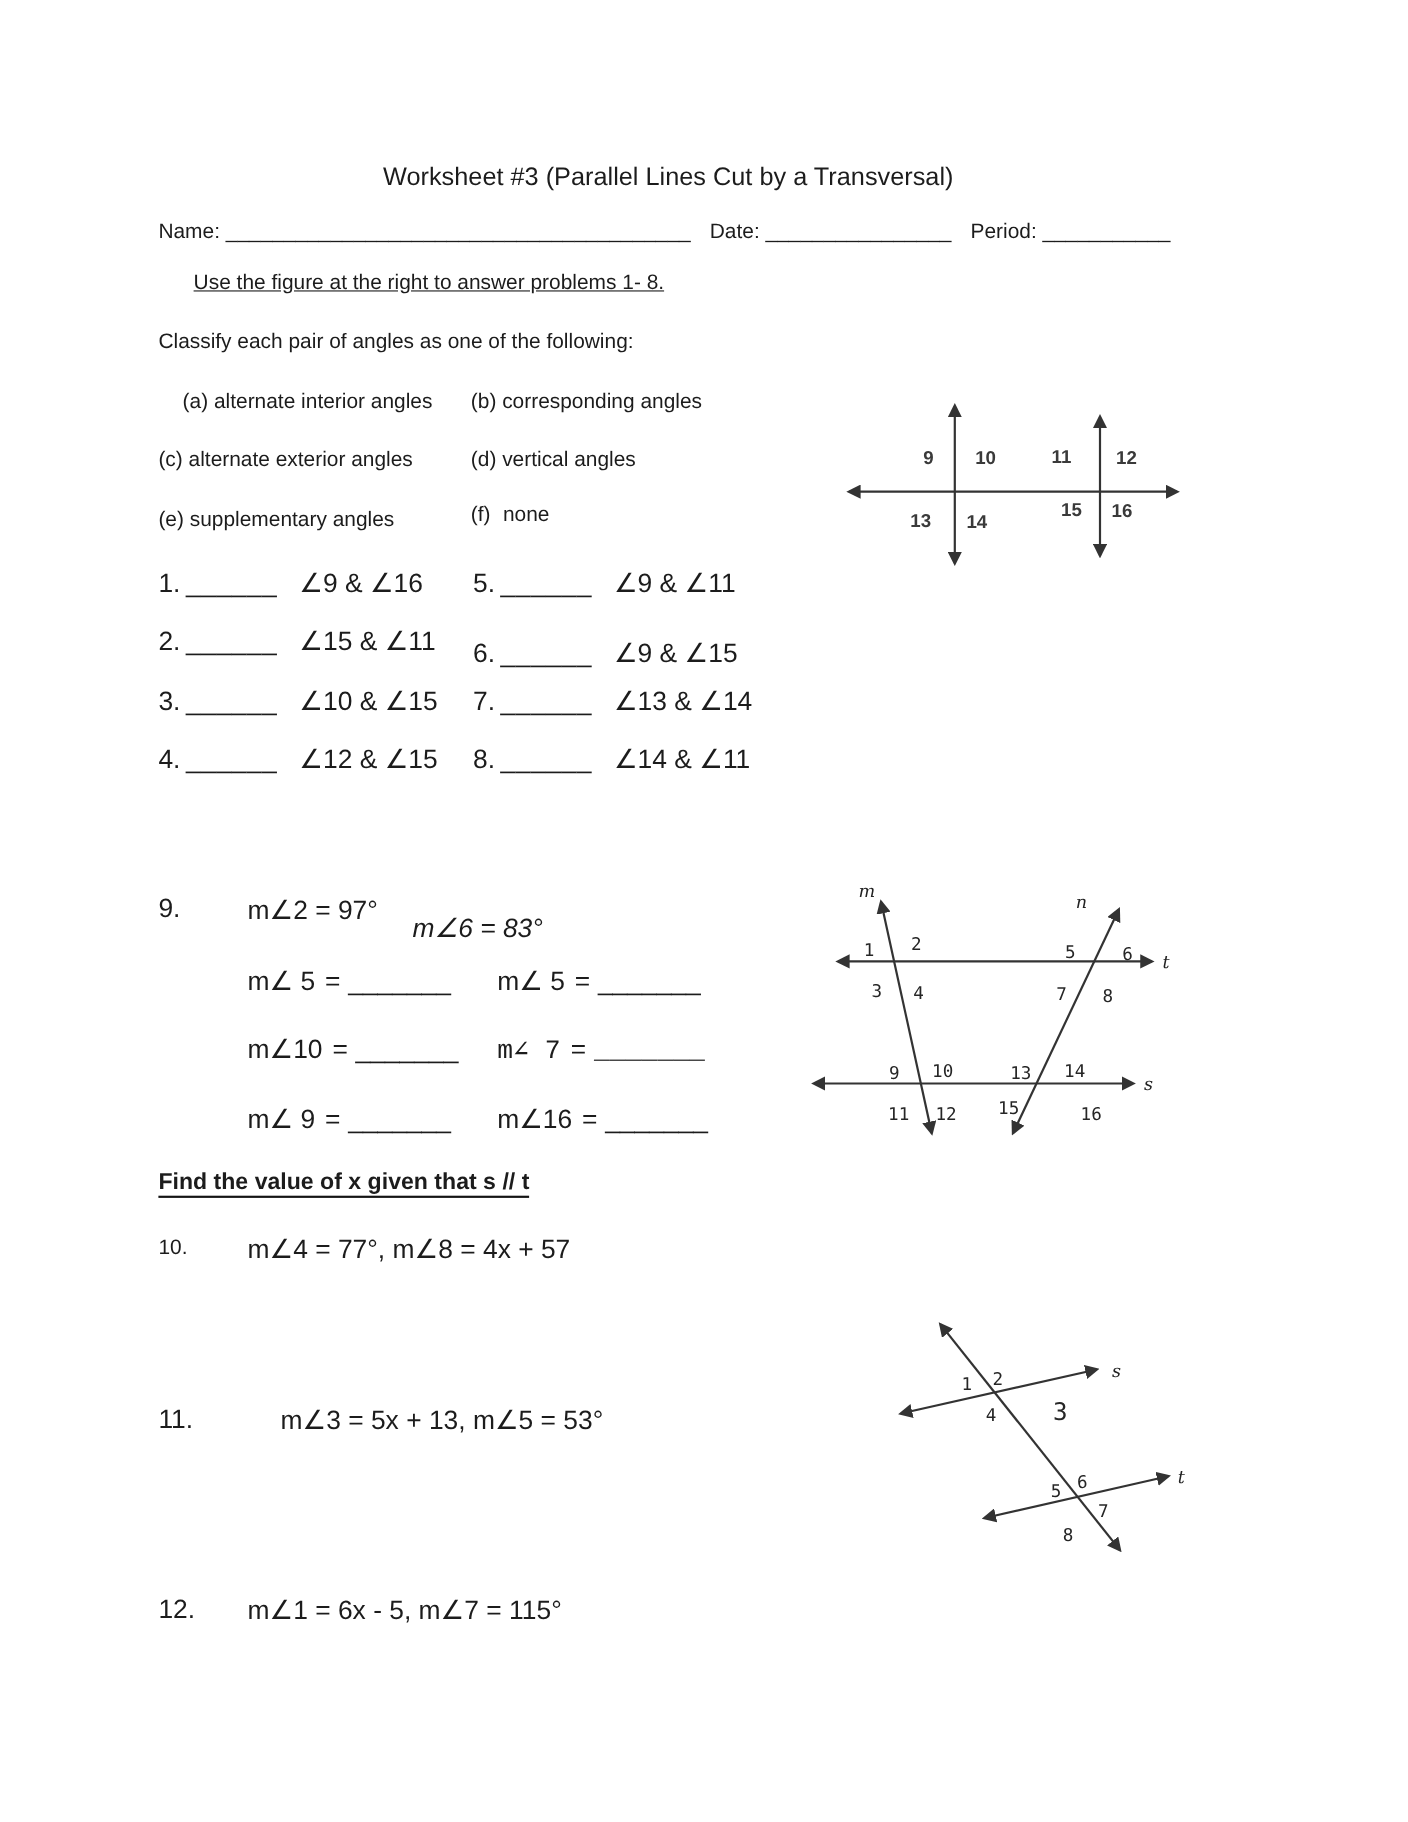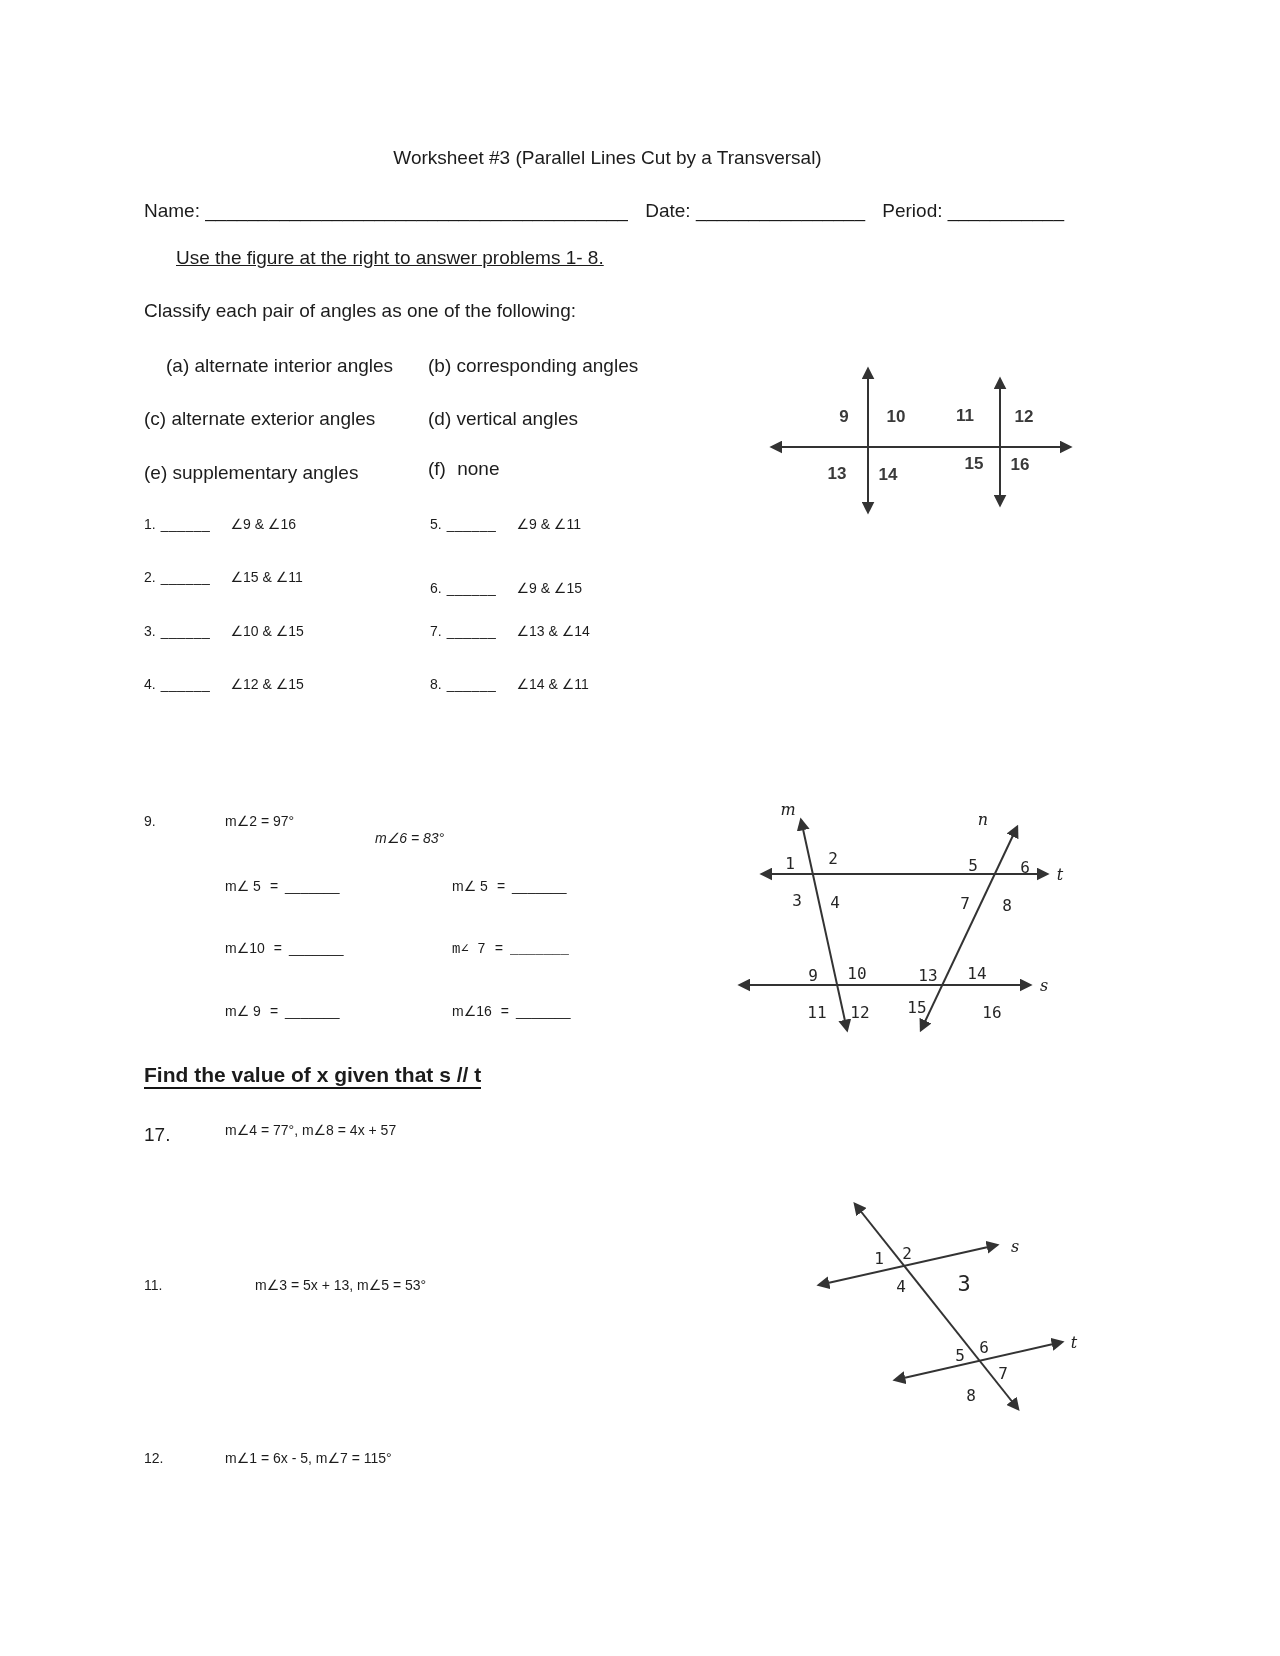--- a/index.html
+++ b/index.html
@@ -1,21 +1,21 @@
 <!DOCTYPE html>
 <html><head>
 <meta charset="utf-8">
 <style>
   html,body{margin:0;padding:0;background:#ffffff;}
   body{width:1280px;height:1656px;position:relative;font-family:"Liberation Sans",sans-serif;color:#1c1c1c;}
   .abs{position:absolute;white-space:nowrap;}
-  .title{font-size:19px;}
+  .title{font-size:23px;}
   .body-txt{font-size:19px;}
   .ul{text-decoration:underline;margin-left:32px;}
-  .p18{font-size:14px;}
+  .p18{font-size:24px;}
   .p-num{display:inline-block;}
   .p-blank{margin-left:5px;letter-spacing:0.5px;}
   .p-pair{margin-left:20px;}
   .eq9-label{display:inline-block;}
   .eq9-sign{margin-left:9px;}
   .eq9-blank{margin-left:7px;}
   .heading-find{font-size:21px;font-weight:bold;border-bottom:2.5px solid #141414;padding-bottom:1px;text-align:center;}
   .lbl-gap{margin-left:12px;}
   svg text{font-family:"DejaVu Sans Mono",monospace;fill:#262626;}
   svg .fig-digit{font-size:16px;}
@@ -163,21 +163,21 @@
   <text class="fig-digit" x="208" y="186" text-anchor="middle">13</text>
   <text class="fig-digit" x="257" y="184" text-anchor="middle">14</text>
   <text class="fig-digit" x="197" y="218" text-anchor="middle">15</text>
   <text class="fig-digit" x="272" y="223" text-anchor="middle">16</text>
 </svg>
 
 <div class="abs" style="left:144px;top:1063px;">
   <span class="heading-find">Find the value of x given that s // t</span>
 </div>
 
-<div class="abs p18" style="left:144px;top:1124px;font-size:19px;">17.</div>
+<div class="abs p18" style="left:144px;top:1124px;font-size:19px;">10.</div>
 <div class="abs p18" style="left:225px;top:1122px;">m∠4 = 77°, m∠8 = 4x + 57</div>
 
 <div class="abs p18" style="left:144px;top:1277px;">11.</div>
 <div class="abs p18" style="left:255px;top:1277px;">m∠3 = 5x + 13, m∠5 = 53°</div>
 
 <div class="abs p18" style="left:144px;top:1450px;">12.</div>
 <div class="abs p18" style="left:225px;top:1450px;">m∠1 = 6x - 5, m∠7 = 115°</div>
 
 <svg class="abs" style="left:805px;top:1190px;" width="285" height="230" viewBox="0 0 285 230">
   <defs>

